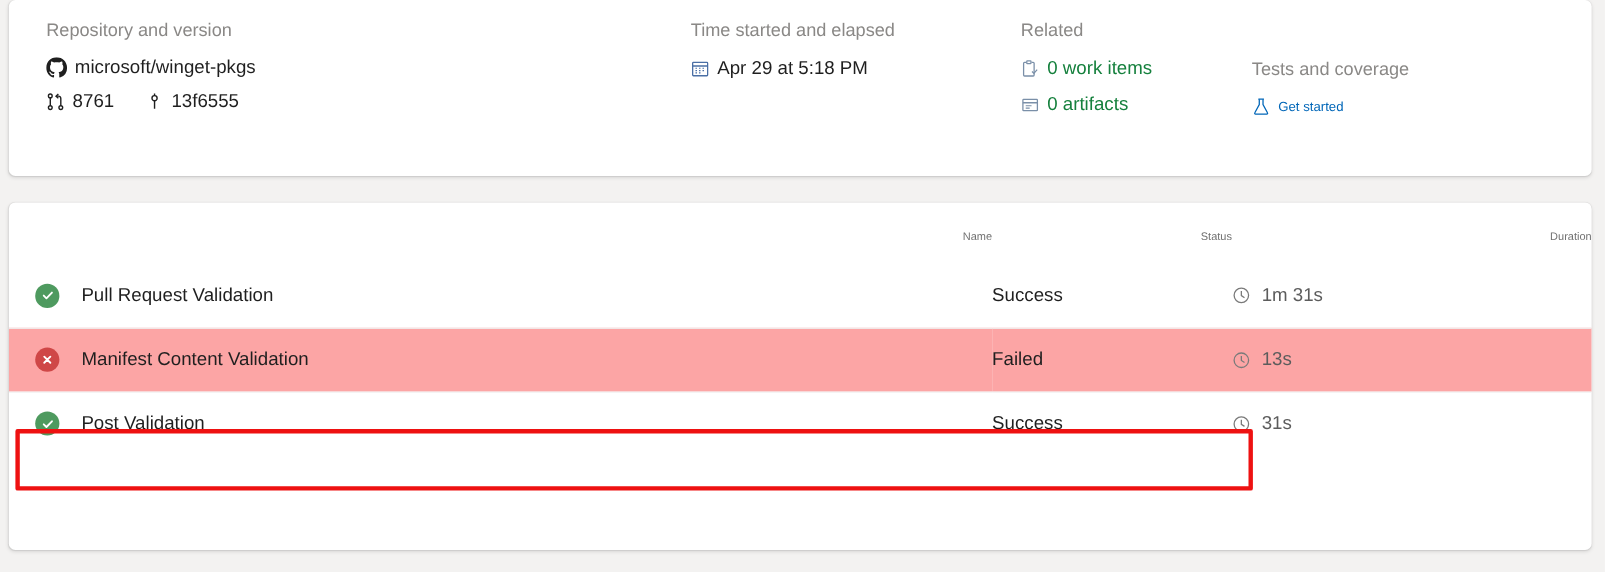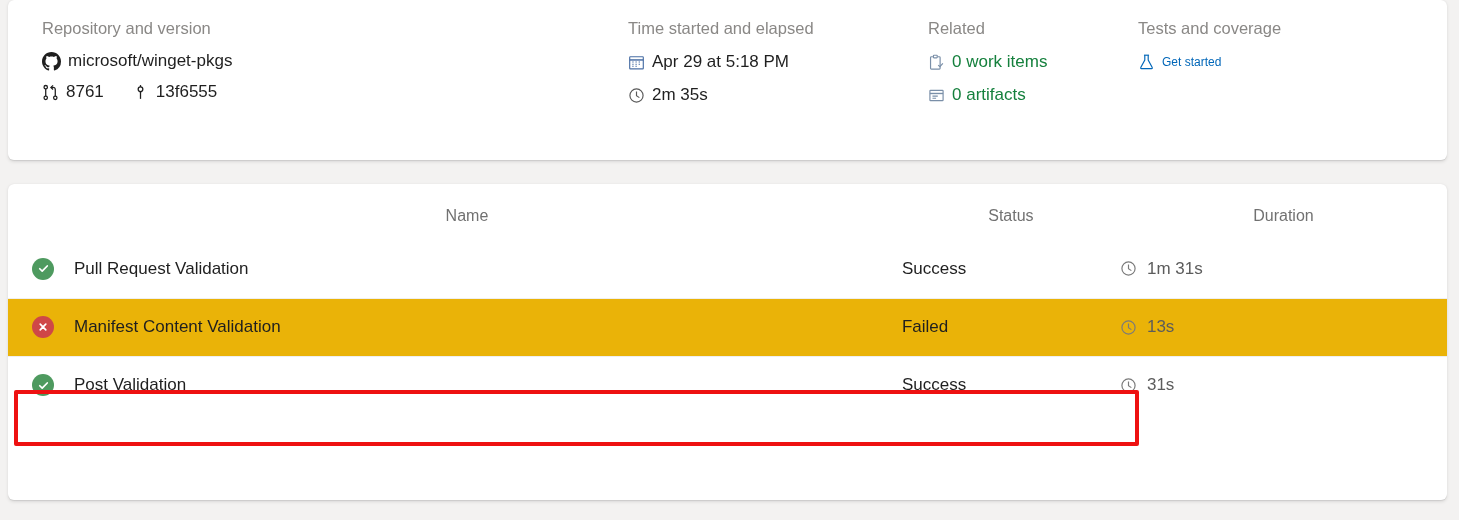--- a/index.html
+++ b/index.html
@@ -39,21 +39,21 @@
     padding: 18px 0 0 0;
   }
   .summary-cols {
     display: flex;
     align-items: flex-start;
   }
   .sum-col { padding-top: 0; }
   .sum-col.repo       { width: 620px; padding-left: 34px; }
   .sum-col.time       { width: 300px; }
   .sum-col.related    { width: 210px; }
-  .sum-col.tests      { width: 260px; }
+  .sum-col.tests      { width: 260px; margin-top: 35px; }
 
   .col-head {
     font-size: 16.5px;
     color: #8a8886;
     font-weight: 400;
     line-height: 20px;
     margin-bottom: 12px;
     white-space: nowrap;
   }
   .sum-col.repo .col-head { margin-bottom: 11px; }
@@ -107,22 +107,22 @@
   .jobs-title {
     font-size: 21px;
     font-weight: 400;
     color: #1f1f1f;
     padding: 34px 0 0 24px;
     line-height: 26px;
   }
 
   .tbl { width: 100%; border-collapse: collapse; margin-top: 22px; }
   .tbl th {
-    text-align: center;
-    font-size: 16px;
+    text-align: right;
+    font-size: 10px;
     font-weight: 400;
     color: #717171;
     padding: 0 0 14px 0;
     line-height: 20px;
   }
   .tbl td {
     font-size: 17px;
     color: #1f1f1f;
     padding: 0;
     height: 58px;
@@ -143,21 +143,21 @@
     display: inline-flex;
     align-items: center;
     justify-content: center;
   }
   .status-ico.success { background: #4e9a5f; }
   .status-ico.failed  { background: #cf4747; }
 
   .dur-cell { display: flex; align-items: center; color: #5c5c5c; }
   .dur-cell .ico { margin-right: 10px; display: inline-flex; align-items: center; }
 
-  tr.row-highlight td { background: #eab308; }
+  tr.row-highlight td { background: #fca5a5; }
   tr.row-highlight td:first-child { border-top: 1px solid #efefef; border-bottom: 1px solid #efefef; }
   tr.row-highlight td { border-top: 1px solid #efefef; border-bottom: 1px solid #efefef; }
 
   
   #highlight-box {
     position: absolute;
     left: 14px;
     top: 390px;
     width: 1125px;
     height: 56px;
@@ -222,29 +222,20 @@
           <span class="ico">
             <svg width="17" height="17" viewBox="0 0 16 16" fill="none" stroke="#4a6fa5" stroke-width="1.1" aria-hidden="true">
               <rect x="1.6" y="2.6" width="12.8" height="11.4" rx="0.6"></rect>
               <path d="M1.6 5.6h12.8" stroke-width="1.4"></path>
               <path d="M4 7.6h1.3M7 7.6h1.3M10 7.6h1.3M4 9.6h1.3M7 9.6h1.3M10 9.6h1.3M4 11.6h1.3M7 11.6h1.3" stroke-width="1"></path>
             </svg>
           </span>
           <span>Apr 29 at 5:18 PM</span>
         </div>
 
-        <div class="sum-row">
-          <span class="ico">
-            <svg width="17" height="17" viewBox="0 0 16 16" fill="none" stroke="#5a5a5a" stroke-width="1.1" aria-hidden="true">
-              <circle cx="8" cy="8" r="6.2"></circle>
-              <path d="M8 4.3V8.2l2.7 1.8"></path>
-            </svg>
-          </span>
-          <span>2m 35s</span>
-        </div>
       </div>
 
       <div class="sum-col related">
         <div class="col-head">Related</div>
 
         <div class="sum-row muted">
           <span class="ico">
             <svg width="17" height="17" viewBox="0 0 16 16" fill="none" stroke="#7a8fa8" stroke-width="1.1" aria-hidden="true">
               <path d="M4.6 2.6H3.2a.8.8 0 0 0-.8.8v10a.8.8 0 0 0 .8.8h7.4a.8.8 0 0 0 .8-.8V3.4a.8.8 0 0 0-.8-.8H9.2"></path>
               <rect x="5.1" y="1.2" width="3.6" height="2.4" rx="0.5"></rect>

